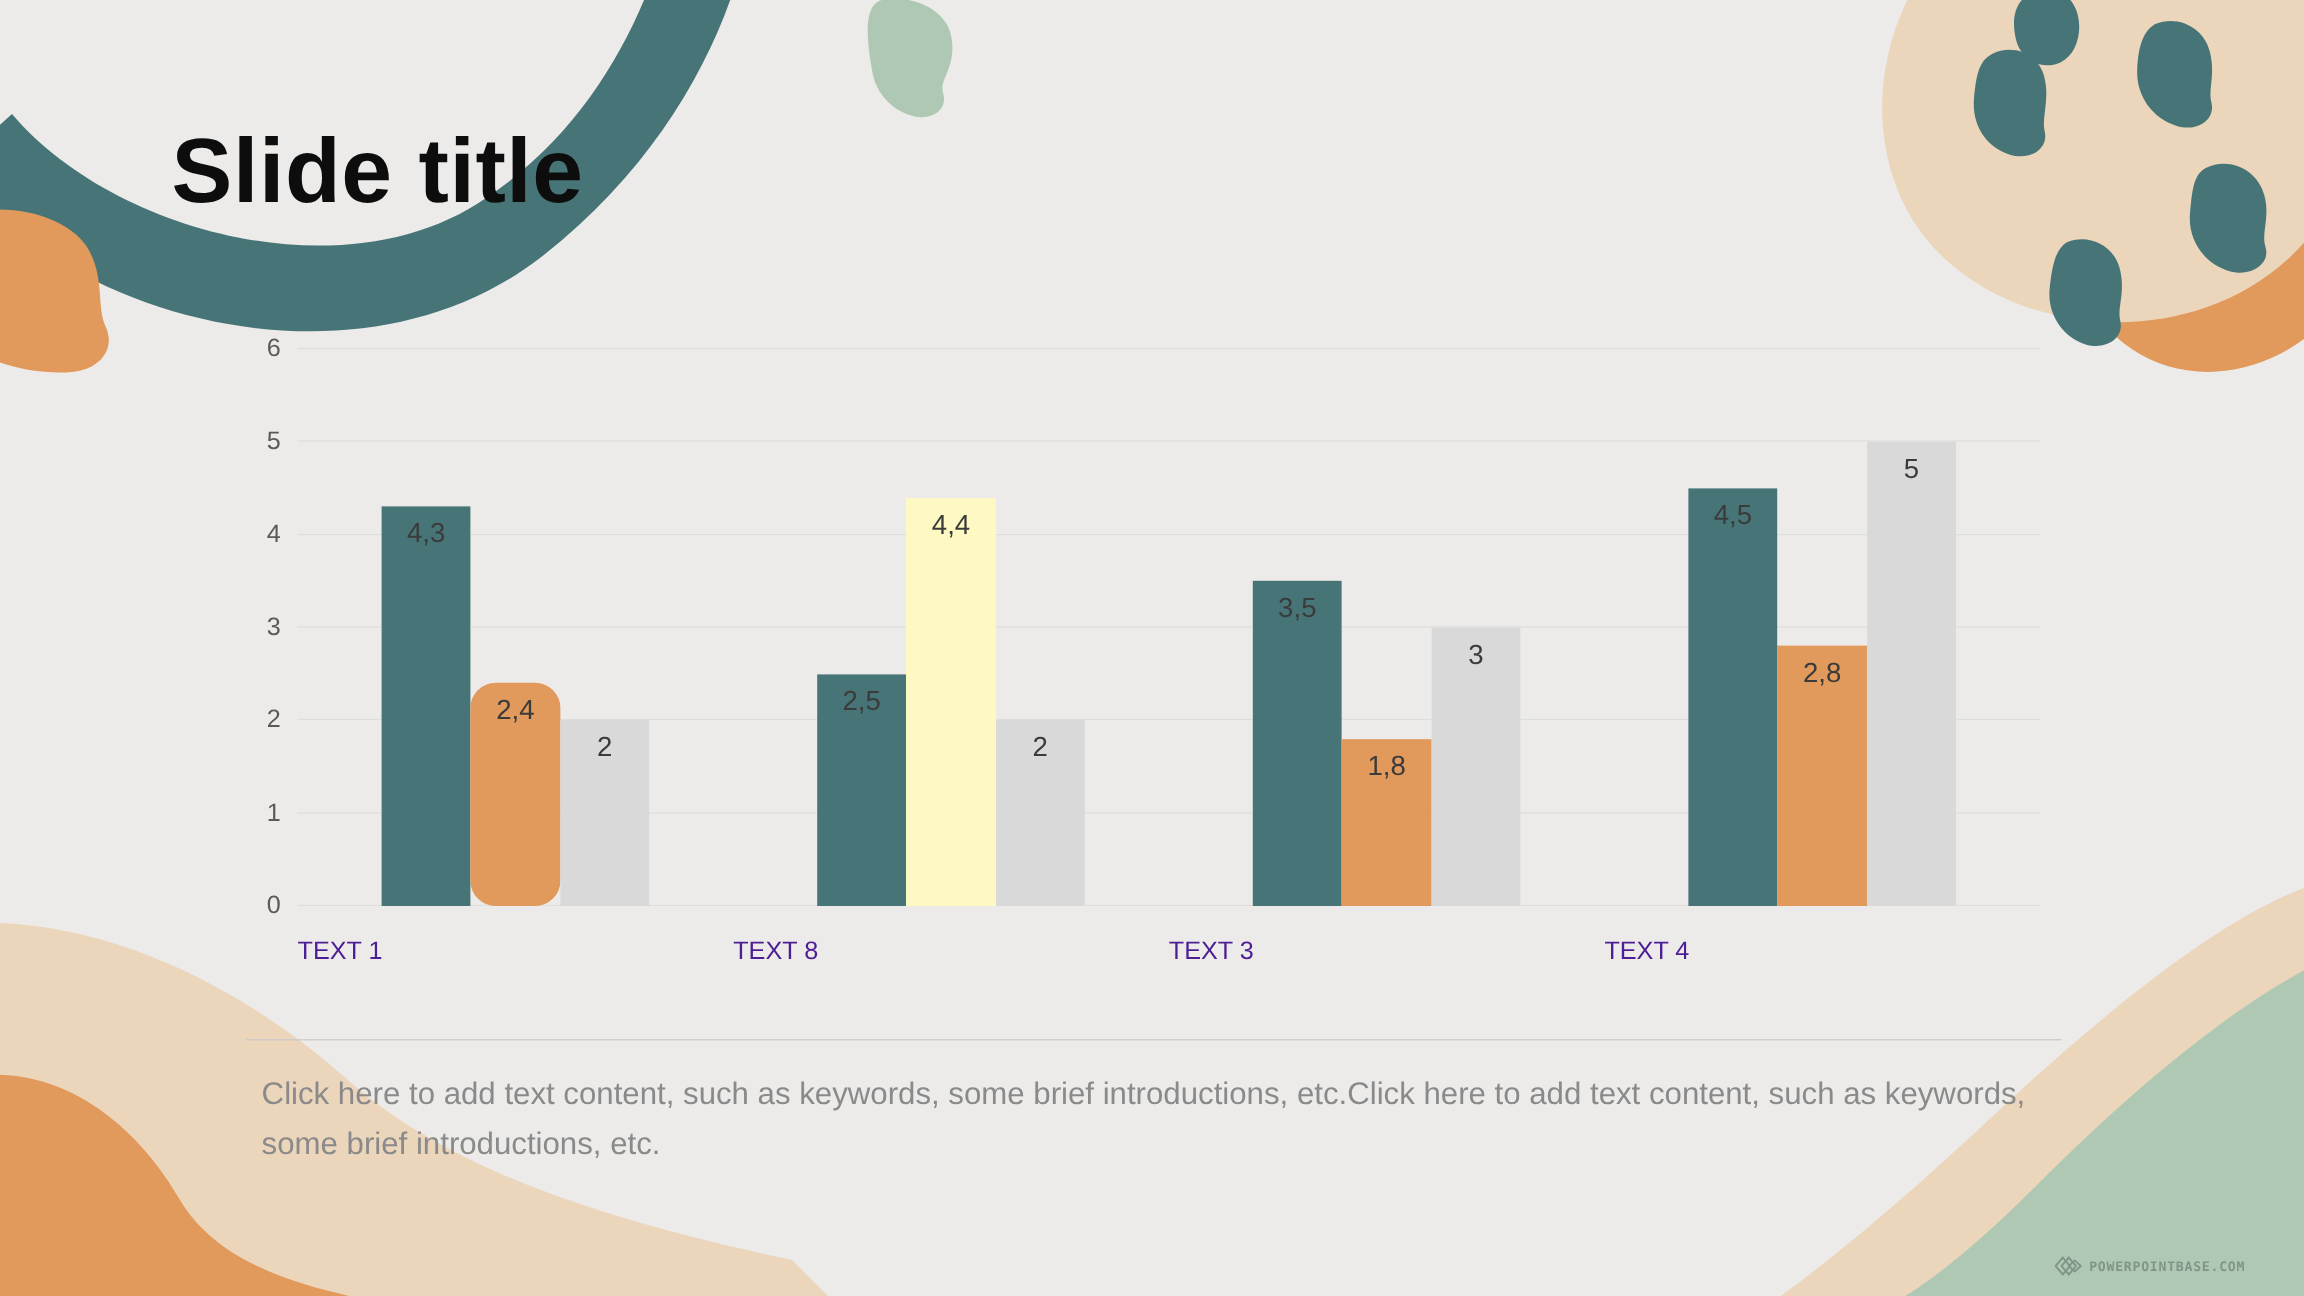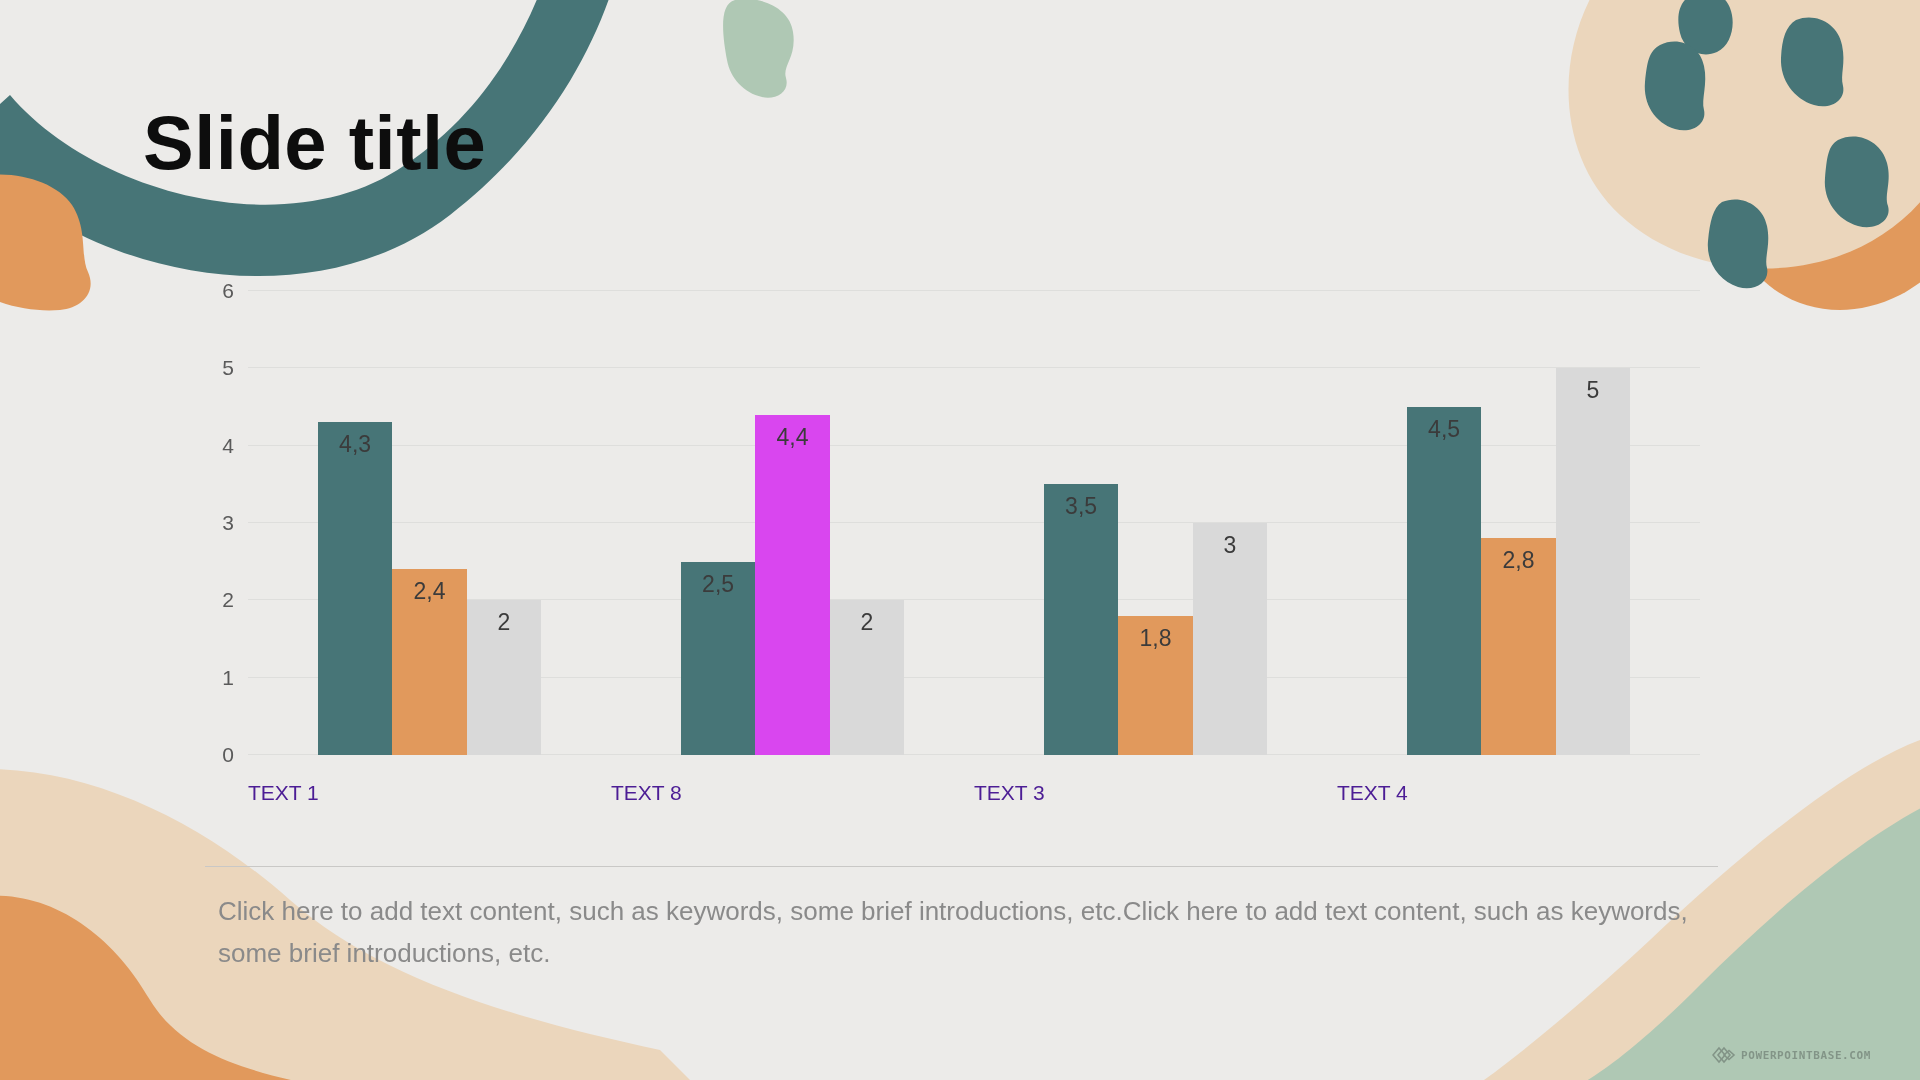--- a/index.html
+++ b/index.html
@@ -199,39 +199,39 @@
           <div class="ytick" style="bottom: 100%; transform: translateY(50%);">6</div>
         </div>
       <div class="groups" id="groups">
           <div class="group">
             <div class="bar-slot">
               <div class="bar" style="height: 71.6667%; background: rgb(71, 117, 119); text-align: right;">
                 <span class="bar-label">4,3</span>
               </div>
             </div>
             <div class="bar-slot">
-              <div class="bar" style="height: 40%; background: rgb(225, 153, 92);">
+              <div class="bar" style="height: 40%; background: rgb(225, 153, 92); border-radius: 21px;">
                 <span class="bar-label">2,4</span>
               </div>
             </div>
             <div class="bar-slot">
               <div class="bar" style="height: 33.3333%; background: rgb(217, 217, 217);">
                 <span class="bar-label">2</span>
               </div>
             </div>
             <div class="cat-label">TEXT 1</div>
           </div>
           <div class="group">
             <div class="bar-slot">
               <div class="bar" style="height: 41.6667%; background: rgb(71, 117, 119);">
                 <span class="bar-label">2,5</span>
               </div>
             </div>
             <div class="bar-slot">
-              <div class="bar" style="height: 73.3333%; background: #d946ef;">
+              <div class="bar" style="height: 73.3333%; background: #fef9c3;">
                 <span class="bar-label">4,4</span>
               </div>
             </div>
             <div class="bar-slot">
               <div class="bar" style="height: 33.3333%; background: rgb(217, 217, 217);">
                 <span class="bar-label">2</span>
               </div>
             </div>
             <div class="cat-label">TEXT 8</div>
           </div>

